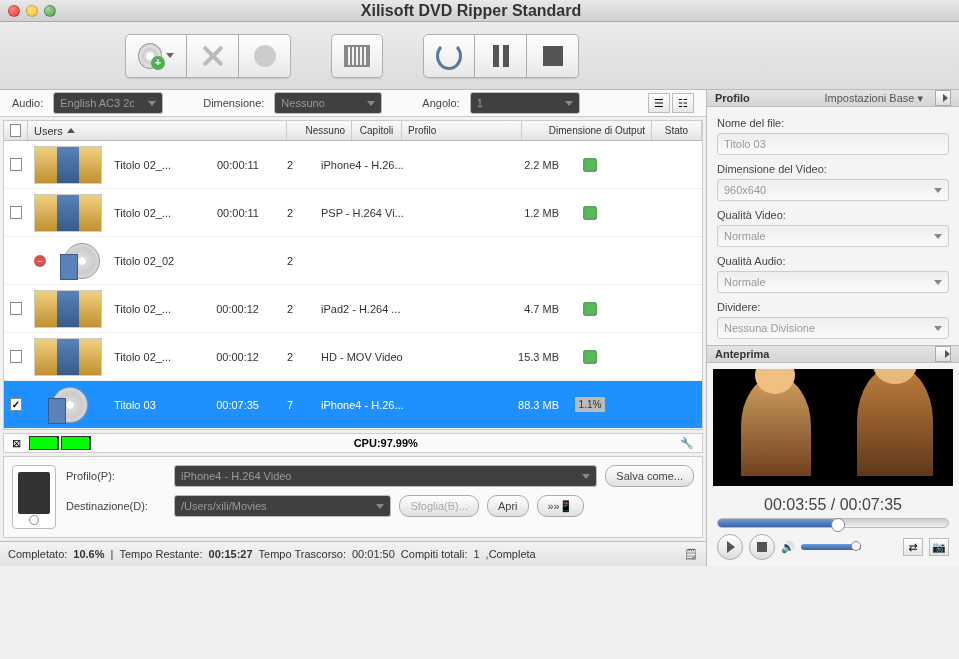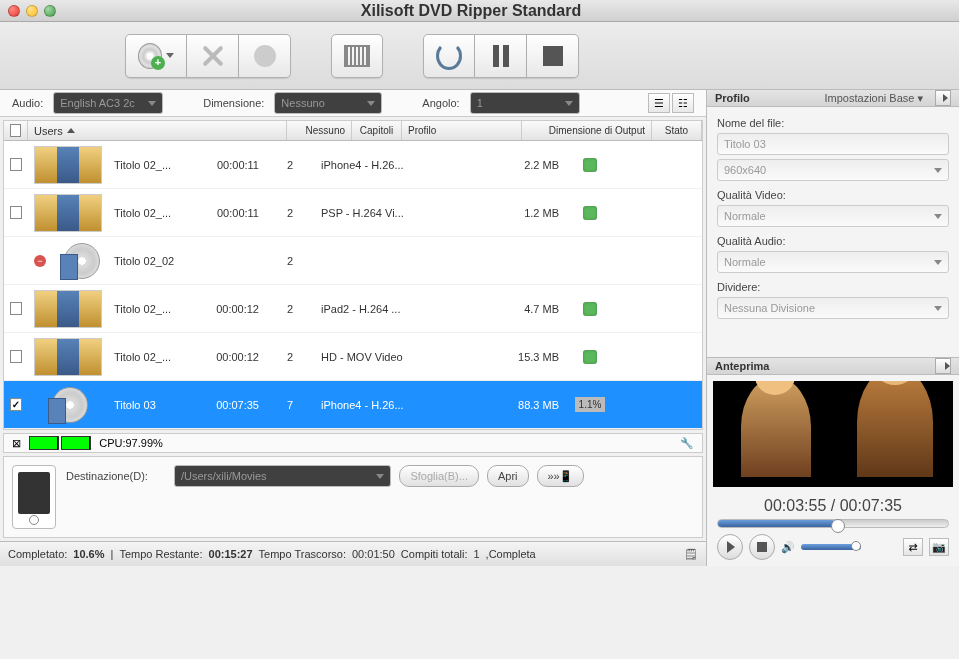--- a/index.html
+++ b/index.html
@@ -109,21 +109,21 @@
 
 
 .rhead { height: 24px; background: linear-gradient(#e4e4e4,#d4d4d4); border-bottom: 1px solid #bbb; display: flex; align-items: center; padding: 0 8px; gap: 8px; font-weight: bold; color: #333; }
 .rhead .link { font-weight: normal; color: #555; margin-left: auto; cursor: pointer; }
 .rhead .arw { border-top: 4px solid transparent; border-bottom: 4px solid transparent; border-left: 5px solid #555; margin-left: 4px; }
 .rform { padding: 6px 10px; display: flex; flex-direction: column; gap: 4px; }
 .rform label { color: #444; font-size: 11px; margin-top: 4px; }
 .rinput { height: 22px; border: 1px solid #ccc; background: linear-gradient(#eee,#fafafa); padding: 0 6px; display: flex; align-items: center; color: #999; border-radius: 3px; position: relative; }
 .rinput .arrow { position: absolute; right: 6px; border-left: 4px solid transparent; border-right: 4px solid transparent; border-top: 5px solid #888; }
 
-.preview-head { height: 22px; background: linear-gradient(#e4e4e4,#d4d4d4); border-top: 1px solid #bbb; border-bottom: 1px solid #bbb; display: flex; align-items: center; padding: 0 8px; font-weight: bold; color: #333; margin-top: 32px; }
+.preview-head { height: 22px; background: linear-gradient(#e4e4e4,#d4d4d4); border-top: 1px solid #bbb; border-bottom: 1px solid #bbb; display: flex; align-items: center; padding: 0 8px; font-weight: bold; color: #333; }
 .preview-head .arw { margin-left: auto; border-top: 4px solid transparent; border-bottom: 4px solid transparent; border-left: 5px solid #555; }
 .preview-video { height: 170px; background: #000; margin: 6px; position: relative; overflow: hidden; }
 .preview-video .fig { position: absolute; bottom: 10px; border-radius: 50% 50% 0 0; }
 .fig1 { left: 28px; width: 70px; height: 100px; background: linear-gradient(#d0a060,#704020); }
 .fig1:before { content:""; position:absolute; width: 40px; height: 38px; background:#f0c080; border-radius:50%; top:-20px; left:14px; }
 .fig1 .hair { position:absolute; width: 50px; height: 16px; background:#3d2010; top:-26px; left:10px; border-radius: 50% 50% 0 0; }
 .fig2 { right: 20px; width: 76px; height: 110px; background: linear-gradient(#c08040,#603818); }
 .fig2:before { content:""; position:absolute; width: 44px; height: 40px; background:#e8b878; border-radius:50%; top:-22px; left:16px; }
 .preview-time { text-align: center; color: #444; font-size: 16px; margin: 4px 0; }
 .preview-slider { height: 14px; margin: 0 10px; background: linear-gradient(#ccc,#eee); border-radius: 7px; position: relative; border: 1px solid #bbb; }
@@ -346,27 +346,35 @@
           </div>
         </div>
     </div>
 
     <div class="cpubar">
       <span>⊠</span>
       <div class="cpu-gauge">
         <div class="cpu-block"></div>
           <div class="cpu-block"></div>
       </div>
-      <div style="flex:1; ">CPU:97.99%</div>
+      <div style="flex:1; text-align:center;font-weight:bold;">CPU:97.99%</div>
       <span class="wrench">🔧</span>
     </div>
 
     <div class="bottom">
       <div class="device-thumb"></div>
       <div class="bottom-fields">
+        <div class="bottom-row">
+          <label style="width:100px;color:#444">Profilo(P):</label>
+          <div class="select" style="flex:1">
+              <span>iPhone4 - H.264 Video</span>
+              <span class="arrow"></span>
+            </div>
+          <div class="btn-small">Salva come...</div>
+        </div>
         <div class="bottom-row">
           <label style="width:100px;color:#444">Destinazione(D):</label>
           <div class="select" style="flex:0.65">
               <span>/Users/xili/Movies</span>
               <span class="arrow"></span>
             </div>
           <div class="btn-small" style="color:#aaa">Sfoglia(B)...</div>
           <div class="btn-small">Apri</div>
           <div class="btn-small">
               <span>»»📱</span>
@@ -396,20 +404,21 @@
       <span class="link"><span>Impostazioni Base</span> ▾</span>
       <div style="width:16px;height:16px;border:1px solid #aaa;background:linear-gradient(#fff,#ddd);display:flex;align-items:center;justify-content:center;margin-left:4px">
           <span class="arw"></span>
         </div>
     </div>
     <div class="rform">
       <label>Nome del file:</label>
       <div class="rinput">
           <span>Titolo 03</span>
         </div>
+      <label>Dimensione del Video:</label>
       <div class="rinput">
           <span>960x640</span>
           <span class="arrow"></span>
         </div>
       <label>Qualità Video:</label>
       <div class="rinput">
           <span>Normale</span>
           <span class="arrow"></span>
         </div>
       <label>Qualità Audio:</label>

